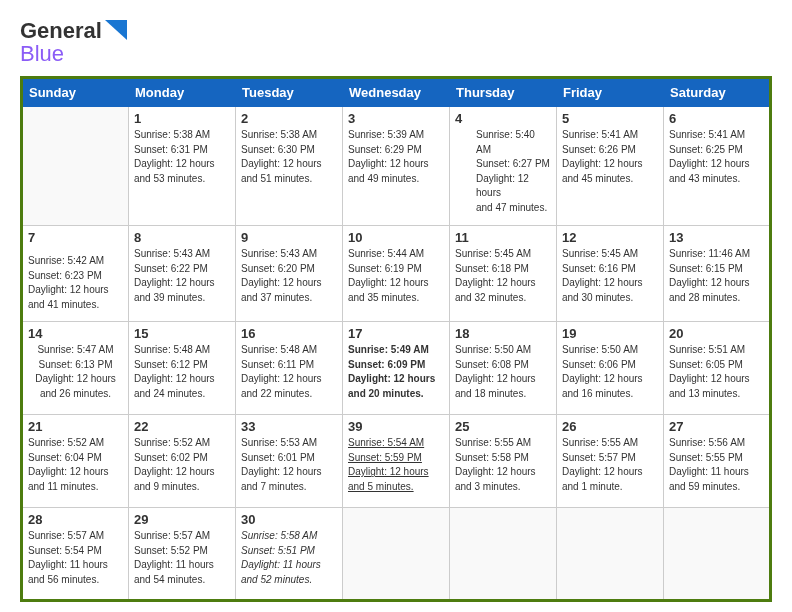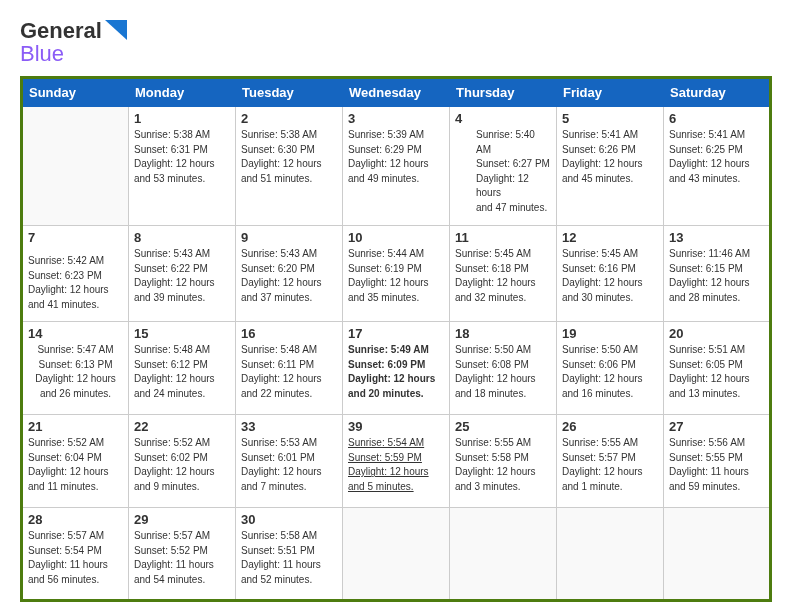--- a/index.html
+++ b/index.html
@@ -326,21 +326,21 @@
           </td>
           <td>
             <span class="day-num">29</span>
             <div class="cell-info" style="white-space: pre-line;">Sunrise: 5:57 AM
 Sunset: 5:52 PM
 Daylight: 11 hours
 and 54 minutes.</div>
           </td>
           <td>
             <span class="day-num">30</span>
-            <div class="cell-info" style="white-space: pre-line;">Sunrise: 5:58 AM
+            <div class="cell-info" style="white-space: pre-line; font-style: italic;">Sunrise: 5:58 AM
 Sunset: 5:51 PM
 Daylight: 11 hours
 and 52 minutes.</div>
           </td>
           <td class="empty-cell"></td>
           <td class="empty-cell"></td>
           <td class="empty-cell"></td>
           <td class="empty-cell"></td>
         </tr>
       </tbody>

